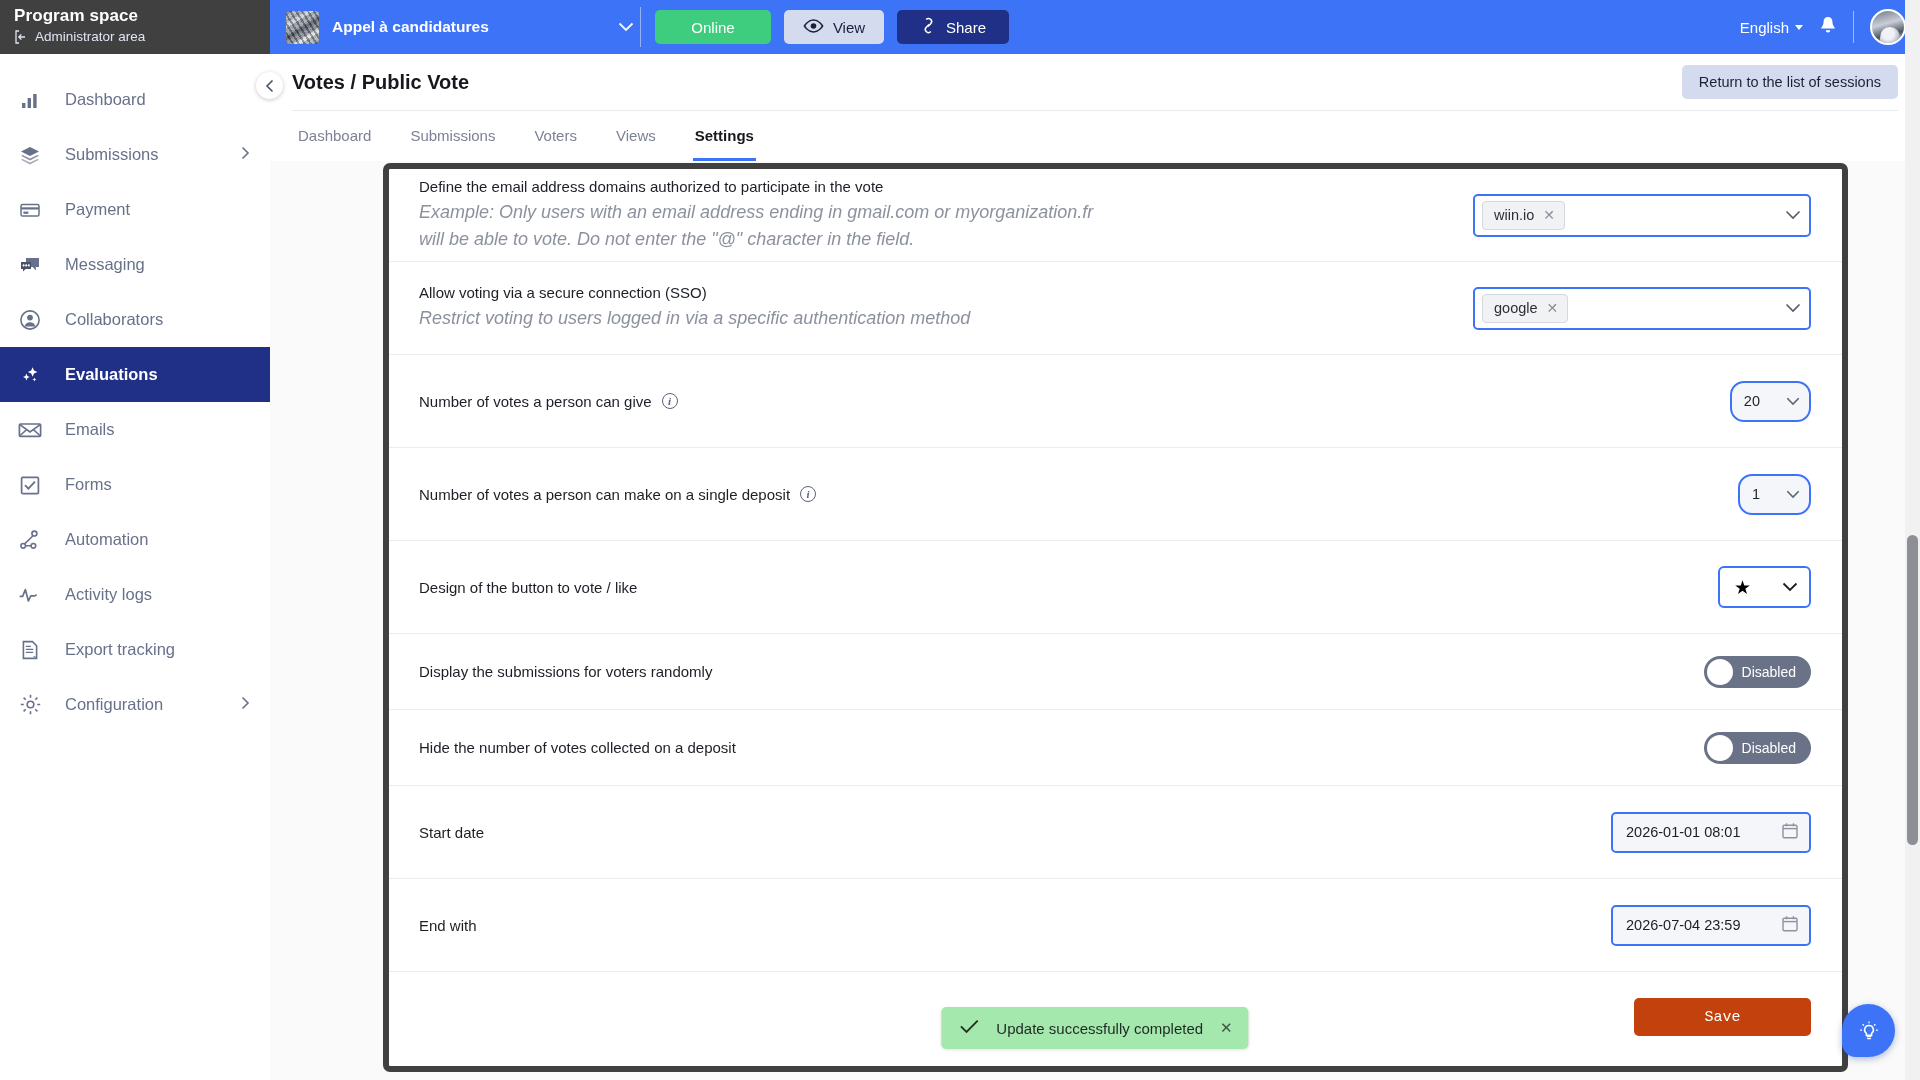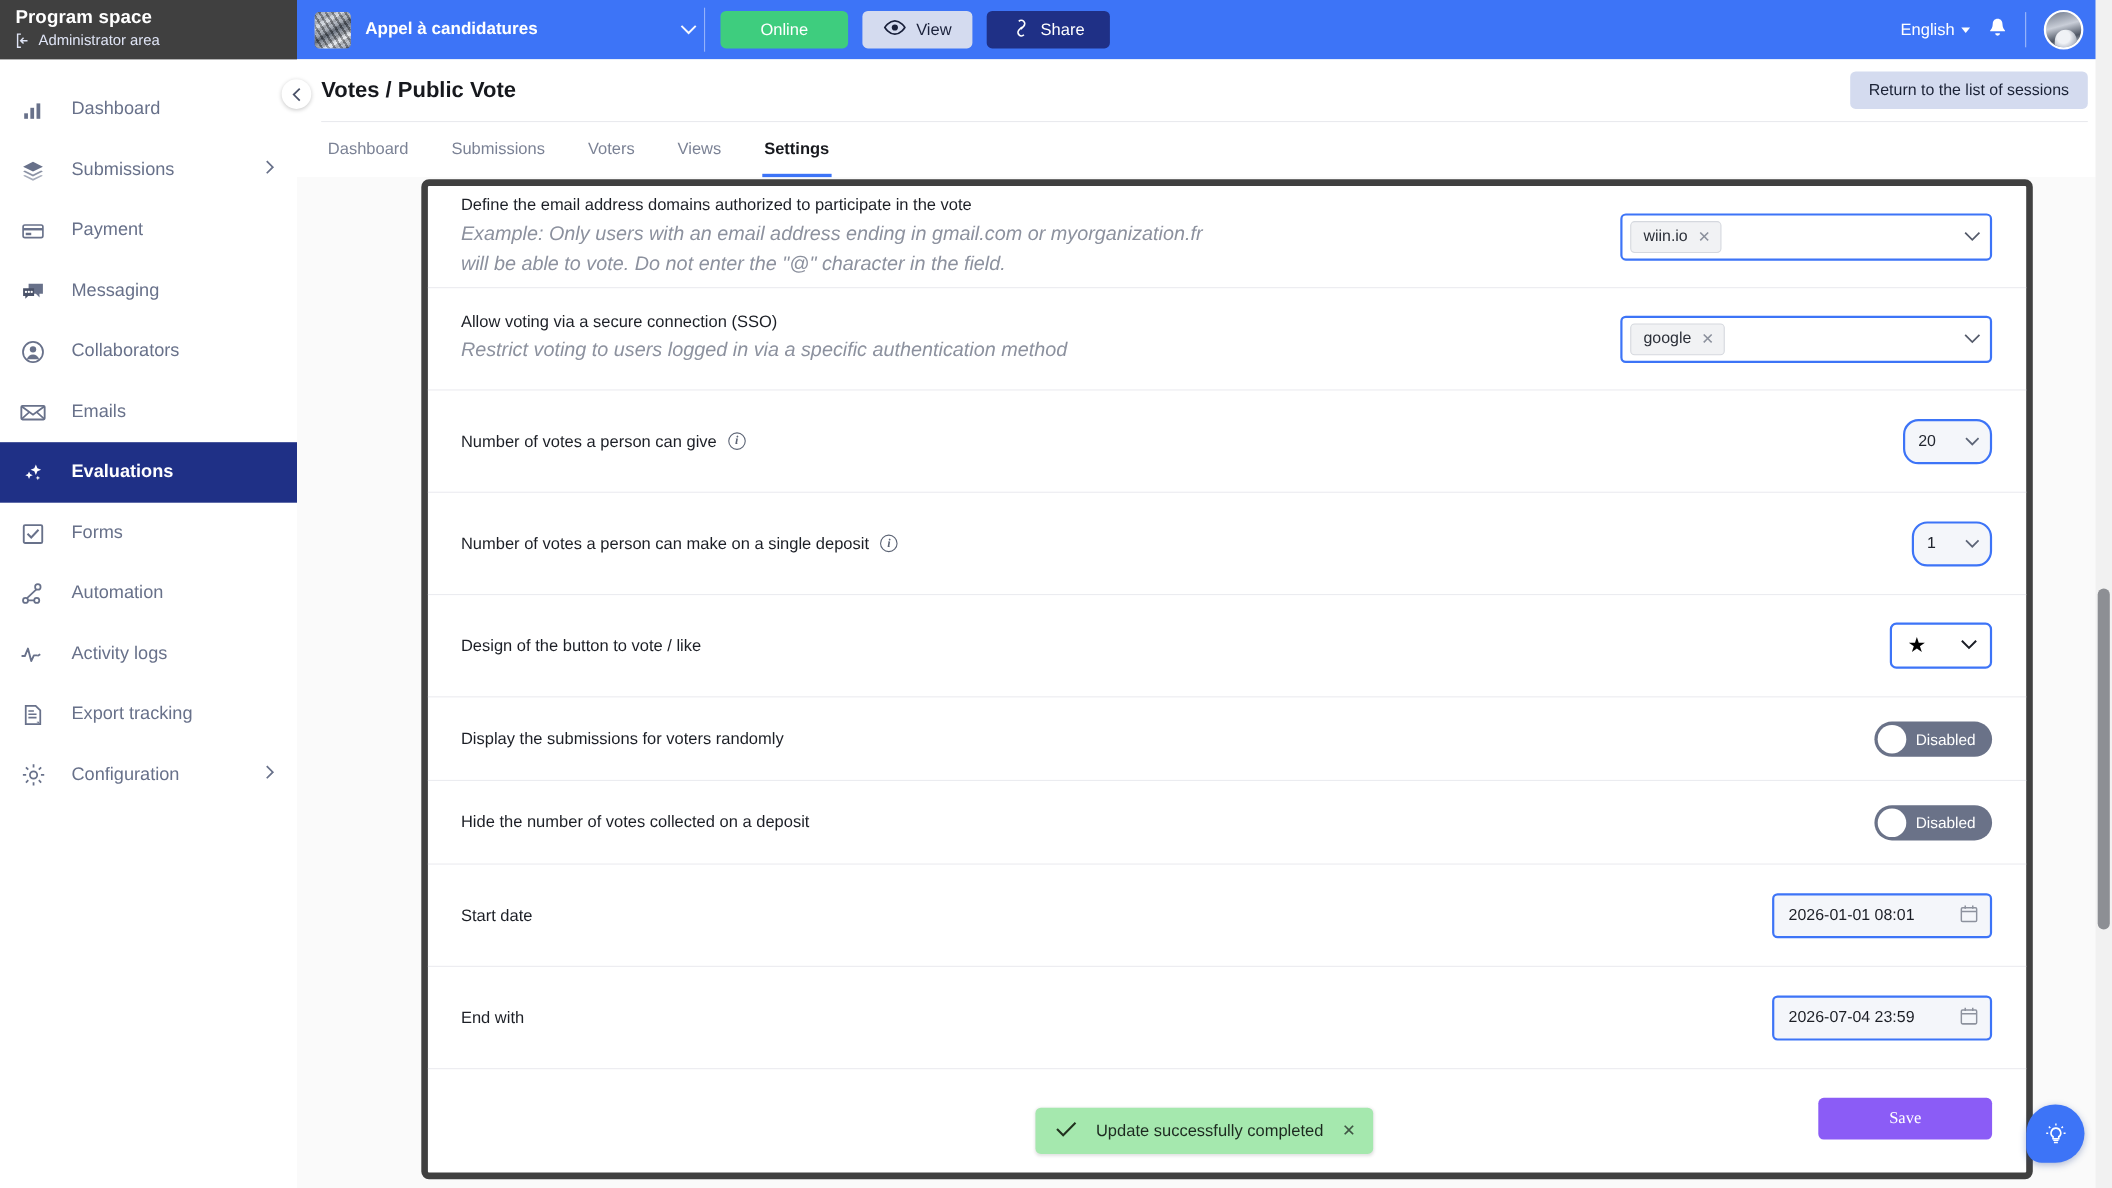--- a/index.html
+++ b/index.html
@@ -39,21 +39,21 @@
     display: flex; align-items: center; justify-content: center; z-index: 30;
     cursor: pointer; color: #4a5268; font-size: 13px;
   }
 
   
   .right { flex: 1 1 auto; display: flex; flex-direction: column; min-width: 0; position: relative; }
 
   
   .topbar {
     height: 54px; background: #3d74f7; display: flex; align-items: center;
-    padding: 0 26px 0 16px; color: #fff; flex: 0 0 54px;
+    padding: 0 14px 0 16px; color: #fff; flex: 0 0 54px;
   }
   .prog-sel { display: flex; align-items: center; gap: 13px; width: 348px; }
   .prog-thumb {
     width: 33px; height: 33px; border-radius: 4px; flex: 0 0 33px;
     background: linear-gradient(150deg,#8e97a6 0%,#cfd4dc 30%,#5c6573 55%,#e4e7ec 75%,#737c8b 100%);
     overflow: hidden; position: relative;
   }
   .prog-thumb:after {
     content:""; position:absolute; inset:0;
     background:
@@ -173,23 +173,23 @@
   
   .date-field {
     width: 200px; height: 41px; border: 2px solid #3d74f7; border-radius: 5px;
     background: #f4f6fa; display: flex; align-items: center; padding: 0 11px 0 13px;
     font-size: 14.5px; color: #1c1f26; cursor: text;
   }
   .date-field .cal { margin-left: auto; color: #8d929e; }
 
   .save-row { display: flex; padding: 26px 31px 30px; }
   .btn-save {
-    margin-left: auto; background: #8b5cf6; color: #fff; border: none;
-    border-radius: 5px; width: 158px; height: 38px; font-size: 15px;
-    font-family: Liberation Serif, serif; cursor: pointer;
+    margin-left: auto; background: #c2410c; color: #fff; border: none;
+    border-radius: 5px; width: 177px; height: 38px; font-size: 15px;
+    font-family: Liberation Mono, monospace; cursor: pointer;
   }
 
   
   .toast {
     position: absolute; left: 50%; transform: translateX(-50%);
     bottom: 31px; background: #a5e8ae; color: #1d2a20; border-radius: 5px;
     height: 42px; display: flex; align-items: center; gap: 17px;
     padding: 0 16px 0 18px; font-size: 15px; box-shadow: 0 1px 3px rgba(0,0,0,.12);
     z-index: 40;
   }
@@ -283,40 +283,40 @@
         <span class="ico">
           <svg width="22" height="22" viewBox="0 0 22 22">
               <circle cx="11" cy="11" r="9.1" fill="none" stroke="#68718a" stroke-width="1.6"></circle>
               <circle cx="11" cy="8.6" r="2.9" fill="#68718a"></circle>
               <path d="M5.4 17.6c.9-3 3-4.4 5.6-4.4s4.7 1.4 5.6 4.4z" fill="#68718a"></path>
             </svg>
         </span>
         <span class="nav-label">Collaborators</span>
       </div>
 
+      <div class="nav-item active">
+        <span class="ico">
+          <svg width="22" height="22" viewBox="0 0 22 22">
+              <path d="M13.6 3.2 15 6.6l3.4 1.4-3.4 1.4-1.4 3.4-1.4-3.4L8.8 8l3.4-1.4z" fill="#fff"></path>
+              <path d="M7.4 9.6 8.4 12l2.4 1-2.4 1-1 2.4-1-2.4L4 13l2.4-1z" fill="#fff"></path>
+              <path d="M15.4 13.4l.6 1.5 1.5.6-1.5.6-.6 1.5-.6-1.5-1.5-.6 1.5-.6z" fill="#fff"></path>
+            </svg>
+        </span>
+        <span class="nav-label">Evaluations</span>
+      </div>
+
       <div class="nav-item">
         <span class="ico">
           <svg width="24" height="22" viewBox="0 0 24 22">
               <rect x="1.4" y="5" width="21.2" height="12.4" rx="1.1" fill="none" stroke="#68718a" stroke-width="1.7"></rect>
               <path d="M1.8 5.6 12 13 22.2 5.6" fill="none" stroke="#68718a" stroke-width="1.7"></path>
               <path d="M1.8 16.8 8.6 10.6M22.2 16.8 15.4 10.6" fill="none" stroke="#68718a" stroke-width="1.5"></path>
             </svg>
         </span>
         <span class="nav-label">Emails</span>
-      </div>
-
-      <div class="nav-item active">
-        <span class="ico">
-          <svg width="22" height="22" viewBox="0 0 22 22">
-              <path d="M13.6 3.2 15 6.6l3.4 1.4-3.4 1.4-1.4 3.4-1.4-3.4L8.8 8l3.4-1.4z" fill="#fff"></path>
-              <path d="M7.4 9.6 8.4 12l2.4 1-2.4 1-1 2.4-1-2.4L4 13l2.4-1z" fill="#fff"></path>
-              <path d="M15.4 13.4l.6 1.5 1.5.6-1.5.6-.6 1.5-.6-1.5-1.5-.6 1.5-.6z" fill="#fff"></path>
-            </svg>
-        </span>
-        <span class="nav-label">Evaluations</span>
       </div>
 
       <div class="nav-item">
         <span class="ico">
           <svg width="22" height="22" viewBox="0 0 22 22">
               <rect x="2.6" y="3.4" width="16.8" height="16.2" rx="1.2" fill="none" stroke="#68718a" stroke-width="1.7"></rect>
               <path d="M6 11.2 9.4 14.6 16 7.6" fill="none" stroke="#68718a" stroke-width="1.8"></path>
             </svg>
         </span>
         <span class="nav-label">Forms</span>

